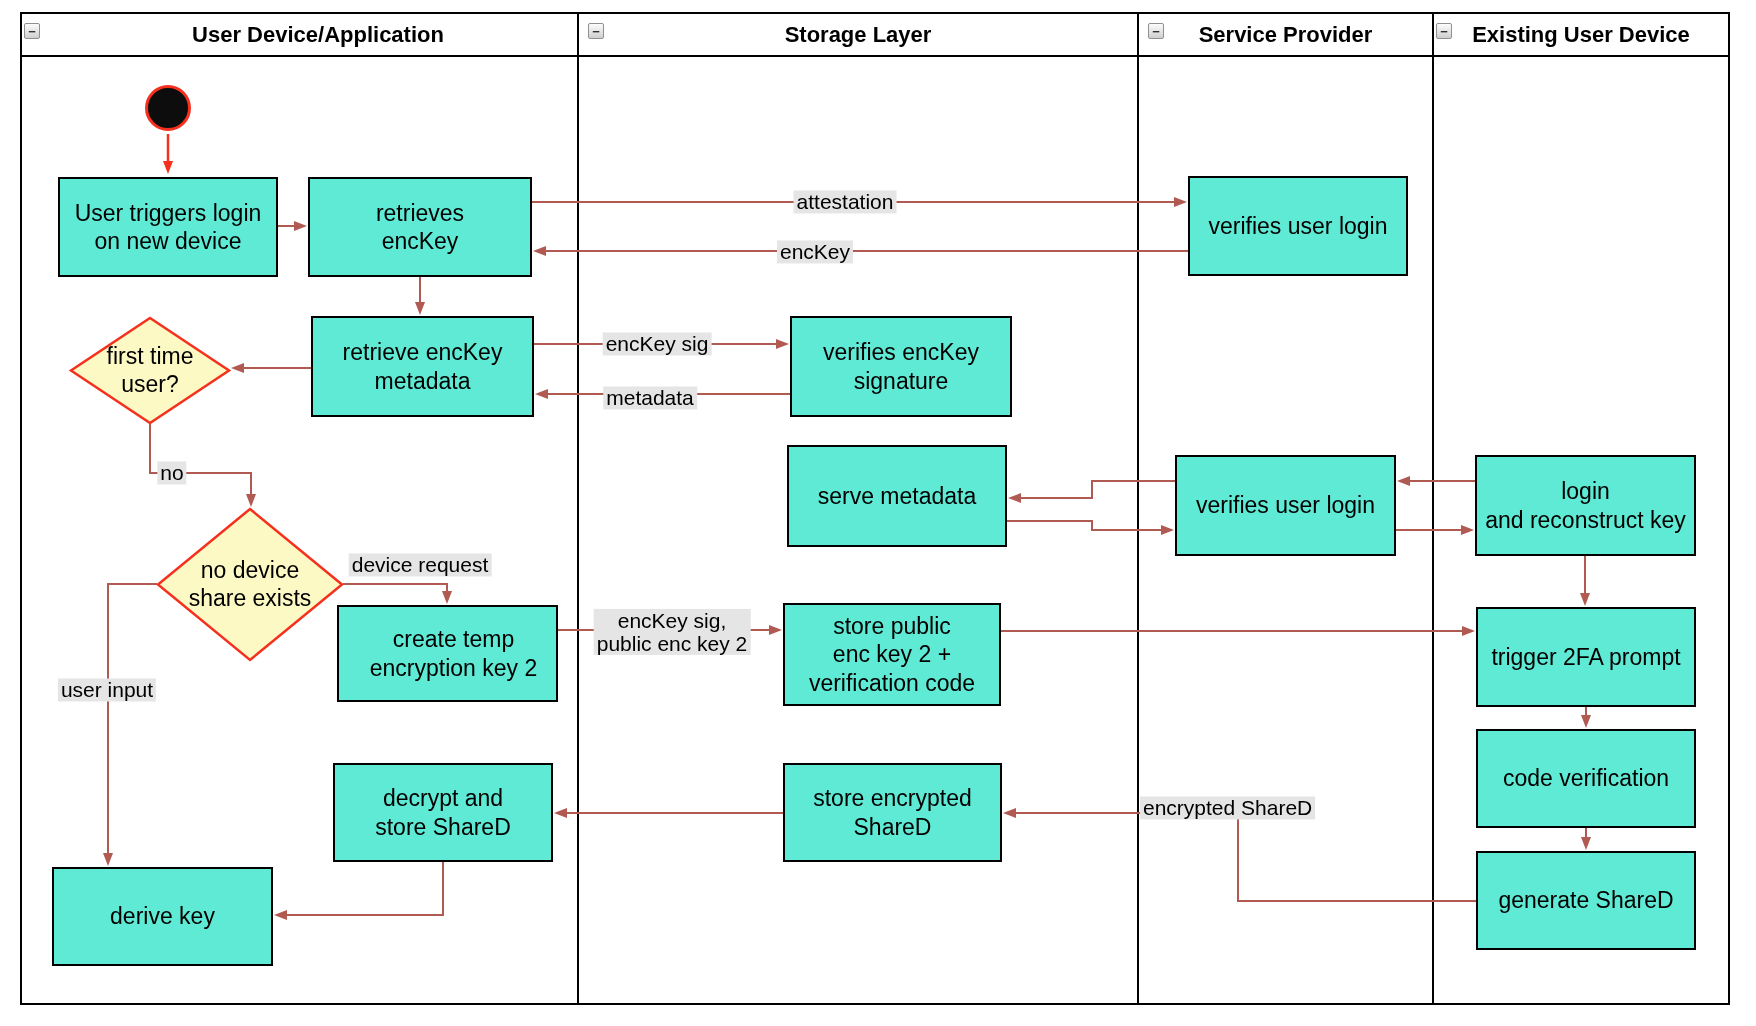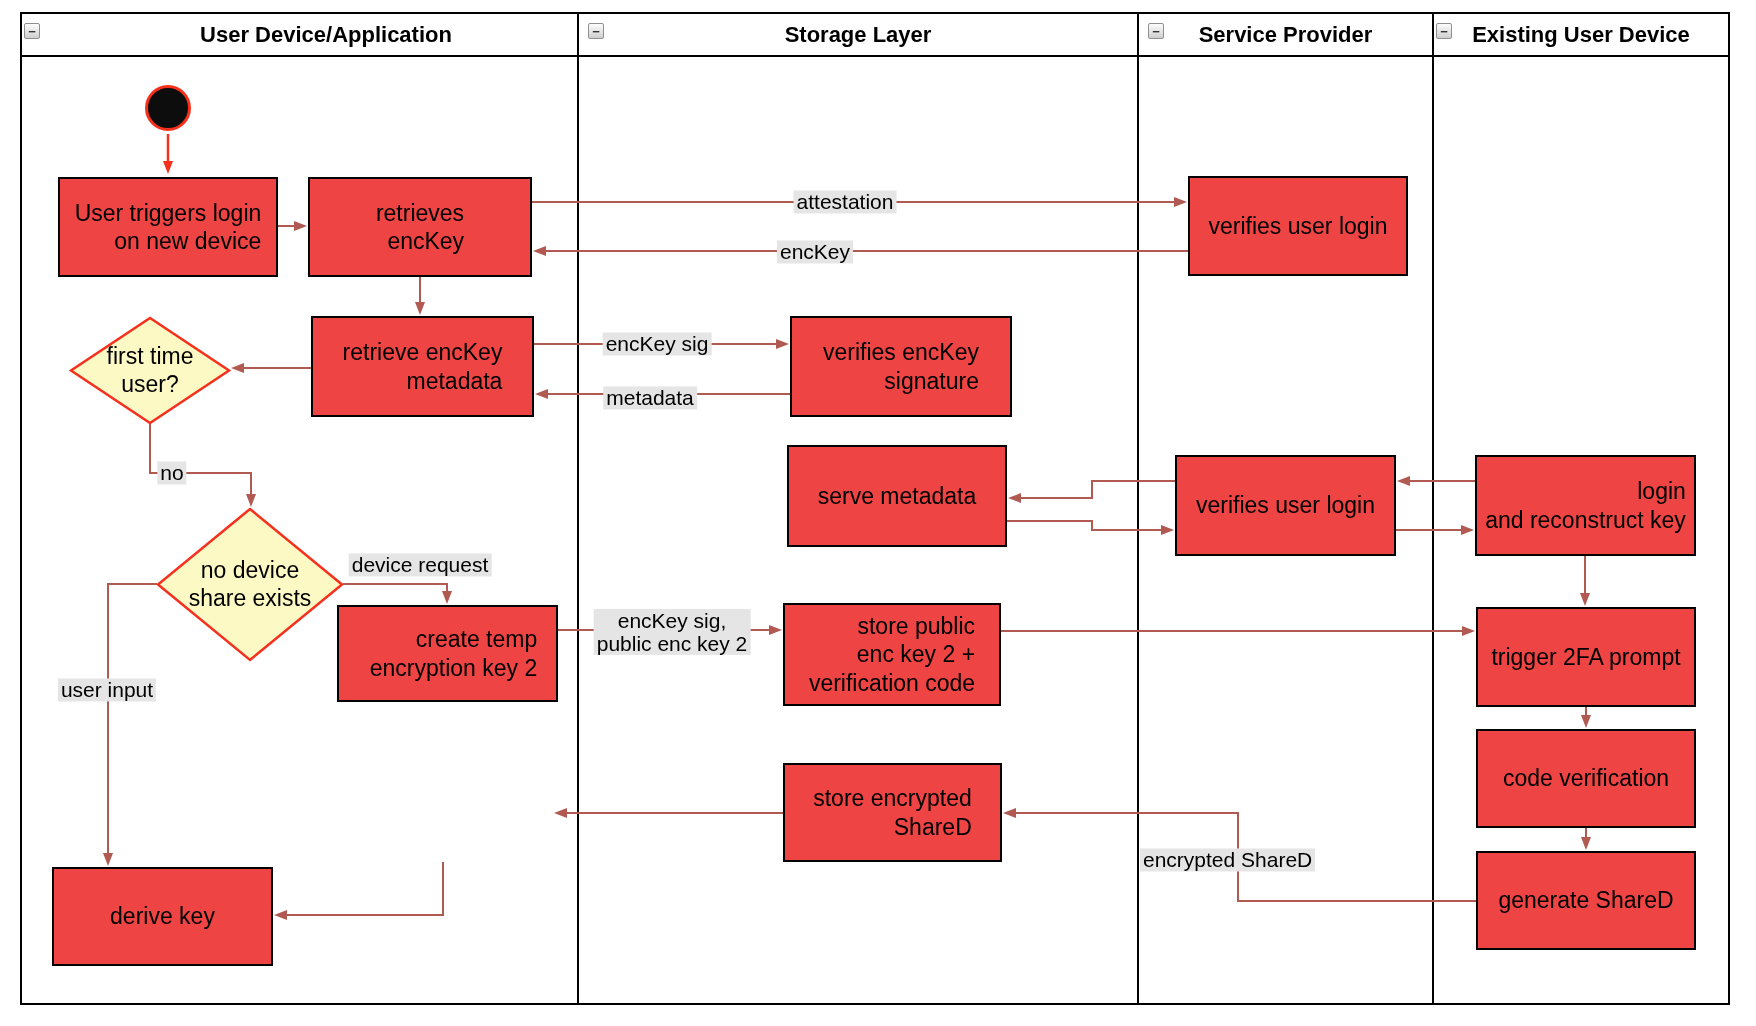--- a/index.html
+++ b/index.html
@@ -4,22 +4,22 @@
 <style>
   html,body{margin:0;padding:0;background:#fff;}
   .stage{position:relative;width:1756px;height:1026px;background:#ffffff;
          font-family:"Liberation Sans",sans-serif;color:#000;overflow:hidden;}
   .stage svg.wires{position:absolute;left:0;top:0;}
   .lane-header{position:absolute;top:13px;height:43px;display:flex;align-items:center;justify-content:center;}
   .lane-title{font-size:22px;font-weight:bold;white-space:nowrap;}
   .collapse{position:absolute;top:23px;width:16px;height:16px;border:1px solid #8f8f8f;border-radius:2px;
             background:linear-gradient(#fdfdfd,#cfcfcf);display:flex;align-items:center;justify-content:center;
             font-size:13px;font-weight:bold;color:#333;line-height:1;box-sizing:border-box;}
-  .node{position:absolute;border:2px solid #000;background:#ef4444;box-sizing:border-box;
-        display:flex;align-items:center;justify-content:center;text-align:right;
+  .node{position:absolute;border:2px solid #000;background:#5eead4;box-sizing:border-box;
+        display:flex;align-items:center;justify-content:center;text-align:center;
         font-size:23px;line-height:1.22;white-space:pre-line;}
   .diamond{position:absolute;}
   .diamond .dtext{position:absolute;left:0;top:0;width:100%;height:100%;display:flex;align-items:center;
         justify-content:center;text-align:center;font-size:23px;line-height:1.2;white-space:pre-line;}
   .elabel{position:absolute;transform:translate(-50%,-50%);background:#e5e5e5;padding:0 3px;
           font-size:21px;line-height:1.1;white-space:pre-line;text-align:center;}
   .elabel.left-align{transform:translate(0,-50%);text-align:left;}
   .start-node{position:absolute;width:40px;height:40px;border-radius:50%;background:#0d0d0d;}
 </style>
 </head>
@@ -65,21 +65,21 @@
       <path d="M1585,556 L1585,593" marker-end="url(#mDark)"></path>
       <path d="M1586,707 L1586,715" marker-end="url(#mDark)"></path>
       <path d="M1586,828 L1586,837" marker-end="url(#mDark)"></path>
       <path d="M1476,901 L1238,901 L1238,813 L1016,813" marker-end="url(#mDark)"></path>
       <path d="M783,813 L567,813" marker-end="url(#mDark)"></path>
       <path d="M443,862 L443,915 L287,915" marker-end="url(#mDark)"></path>
     </g>
     <path d="M168,134 L168,161" stroke="#f5301d" stroke-width="2.5" fill="none" marker-end="url(#mRed)"></path>
   </svg>
 
-  <div class="lane-header" style="left:21px;width:594px;padding-left:8px;">
+  <div class="lane-header" style="left:21px;width:594px;">
     <span class="lane-title">User Device/Application</span>
   </div>
   <div class="collapse" style="left:24px;">−</div>
 
   <div class="lane-header" style="left:578px;width:560px;">
     <span class="lane-title">Storage Layer</span>
   </div>
   <div class="collapse" style="left:588px;">−</div>
 
   <div class="lane-header" style="left:1138px;width:295px;">
@@ -110,20 +110,22 @@
   <div class="node" style="left:337px;top:605px;width:221px;height:97px;padding-left:12px;">create temp
 encryption key 2</div>
   <div class="node" style="left:783px;top:603px;width:218px;height:103px;">store public
 enc key 2 +
 verification code</div>
   <div class="node" style="left:1476px;top:607px;width:220px;height:100px;">trigger 2FA prompt</div>
   <div class="node" style="left:1476px;top:729px;width:220px;height:99px;">code verification</div>
   <div class="node" style="left:1476px;top:851px;width:220px;height:99px;">generate ShareD</div>
   <div class="node" style="left:783px;top:763px;width:219px;height:99px;">store encrypted
 ShareD</div>
+  <div class="node" style="left:333px;top:763px;width:220px;height:99px;">decrypt and
+store ShareD</div>
   <div class="node" style="left:52px;top:867px;width:221px;height:99px;">derive key</div>
 
   <div class="diamond" style="left:155px;top:506px;width:190px;height:157px;">
     <svg width="190" height="157">
       <polygon points="95,3 187,78.5 95,154 3,78.5" fill="#fdf9c4" stroke="#f5301d" stroke-width="2.5"></polygon>
     </svg>
     <div class="dtext">no device
 share exists</div>
   </div>
 
@@ -137,15 +139,15 @@
 
   <div class="elabel" style="left:845px;top:202px;">attestation</div>
   <div class="elabel" style="left:815px;top:252px;">encKey</div>
   <div class="elabel" style="left:657px;top:344px;">encKey sig</div>
   <div class="elabel" style="left:650px;top:398px;">metadata</div>
   <div class="elabel" style="left:172px;top:473px;">no</div>
   <div class="elabel" style="left:420px;top:565px;">device request</div>
   <div class="elabel" style="left:672px;top:632px;">encKey sig,
 public enc key 2</div>
   <div class="elabel" style="left:107px;top:690px;">user input</div>
-  <div class="elabel left-align" style="left:1140px;top:860px;">encrypted ShareD</div>
+  <div class="elabel left-align" style="left:1140px;top:808px;">encrypted ShareD</div>
 
 </div>
 
 </body></html>

